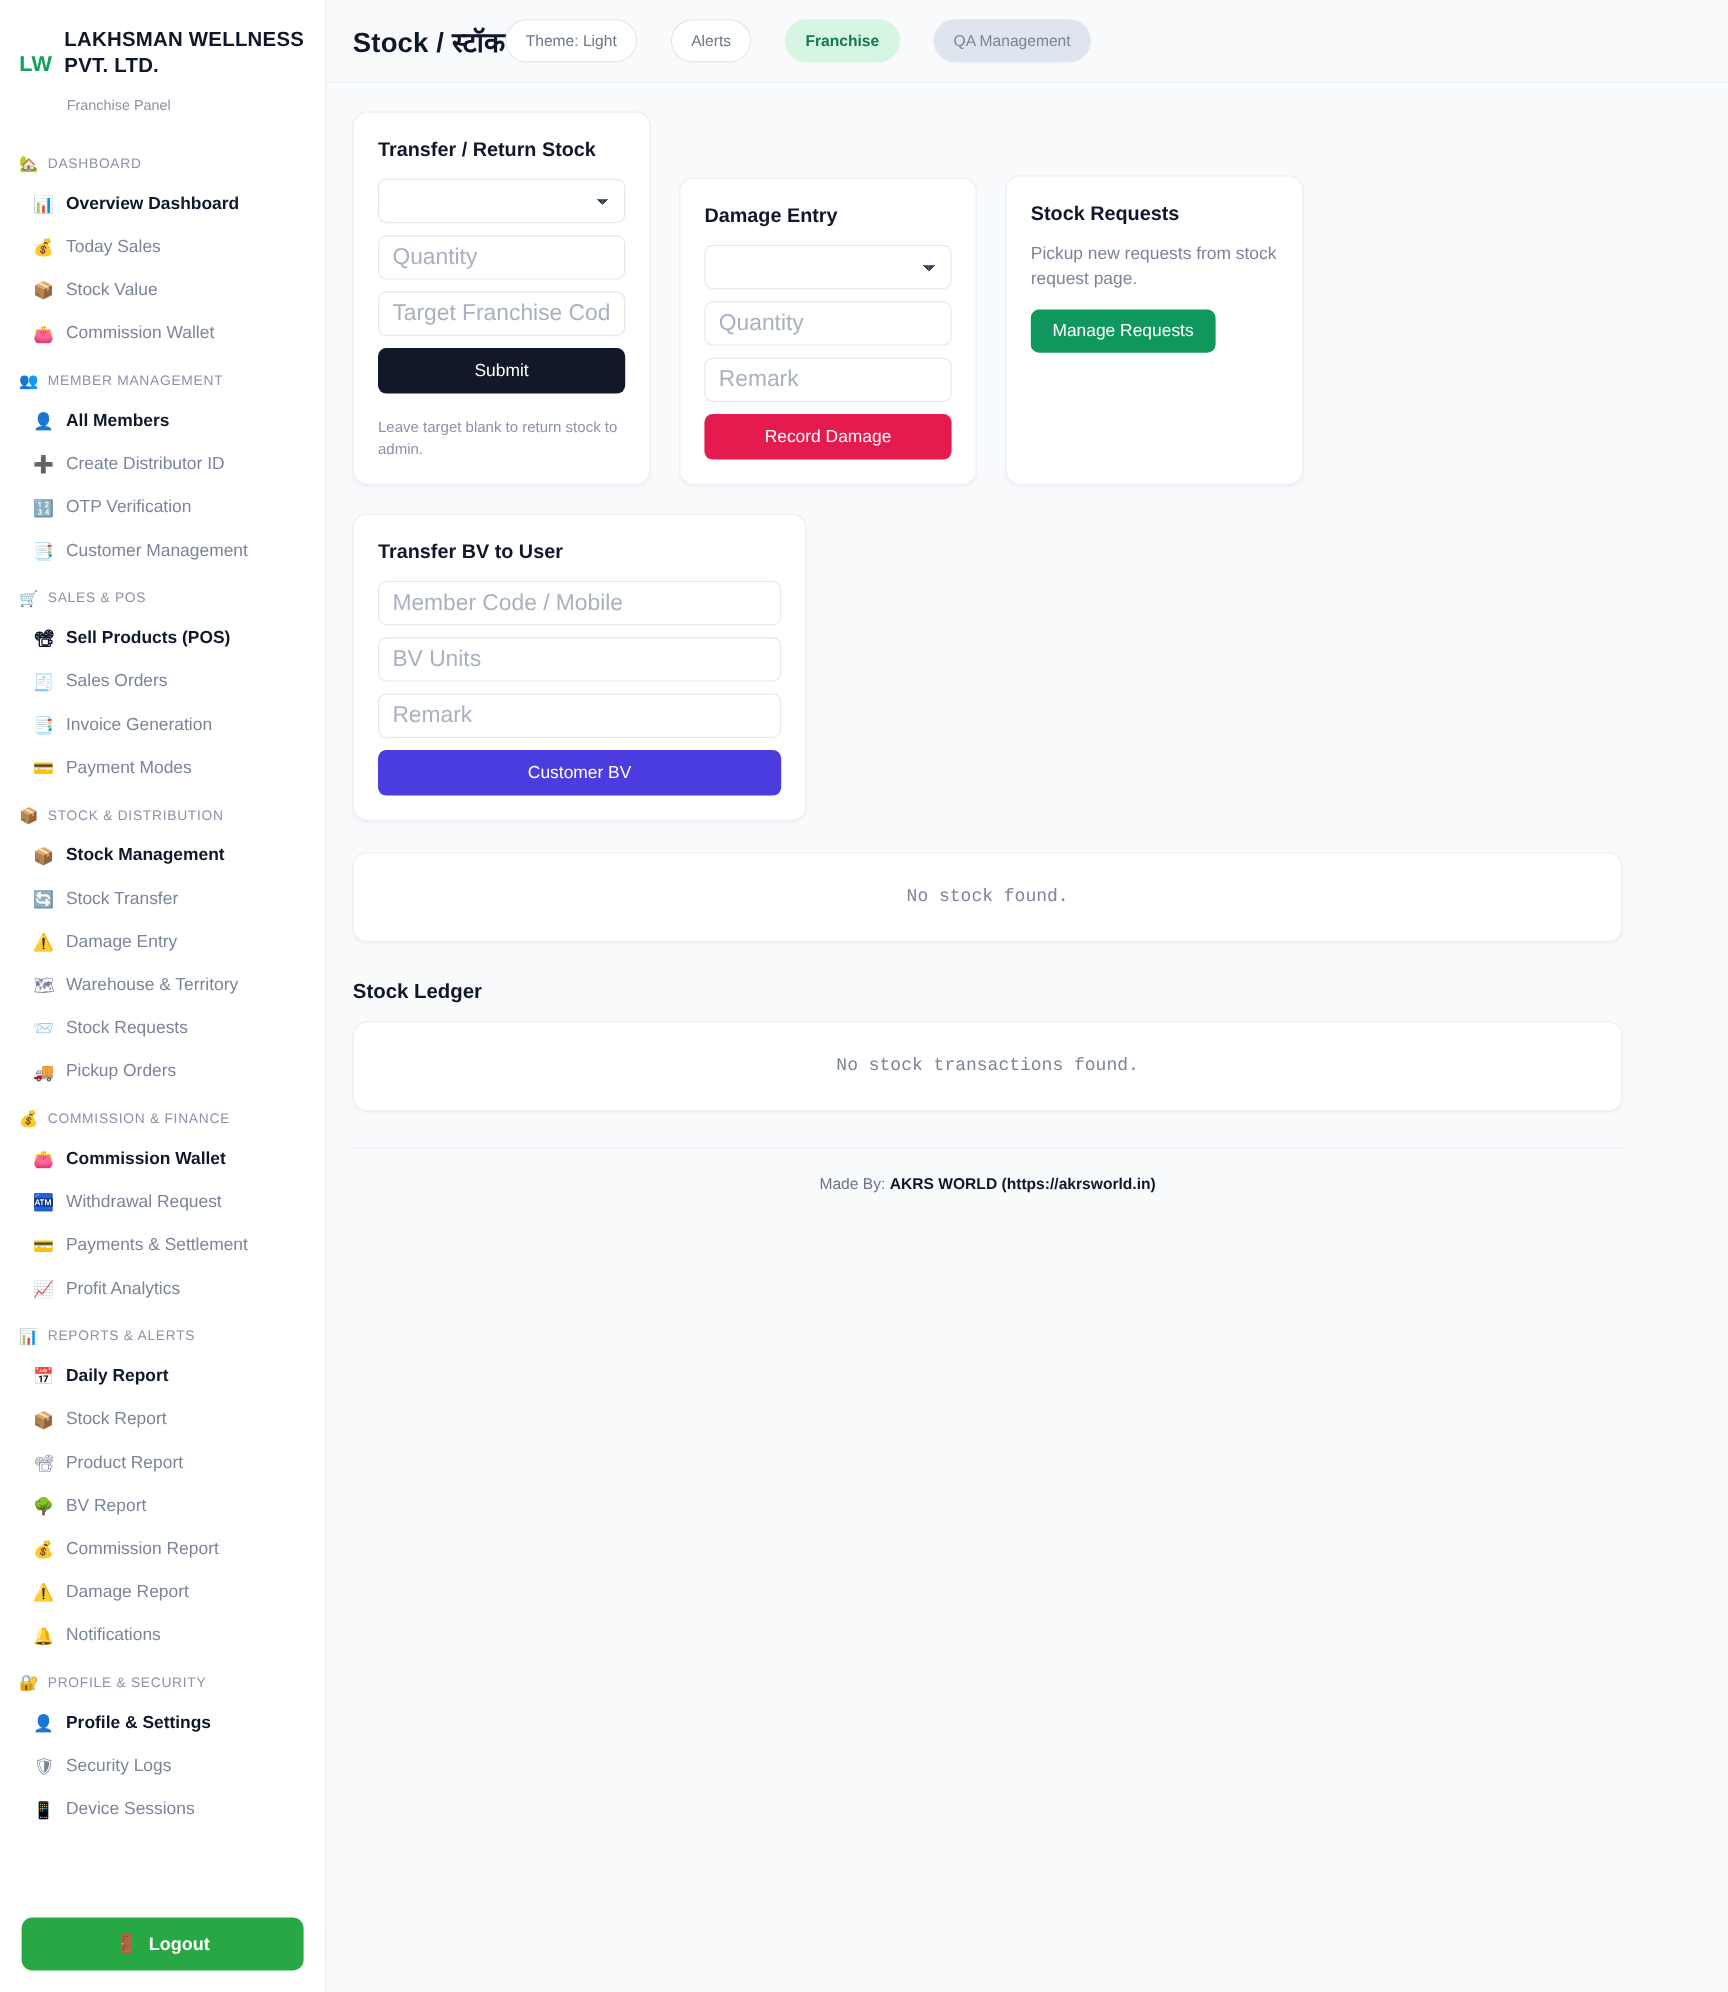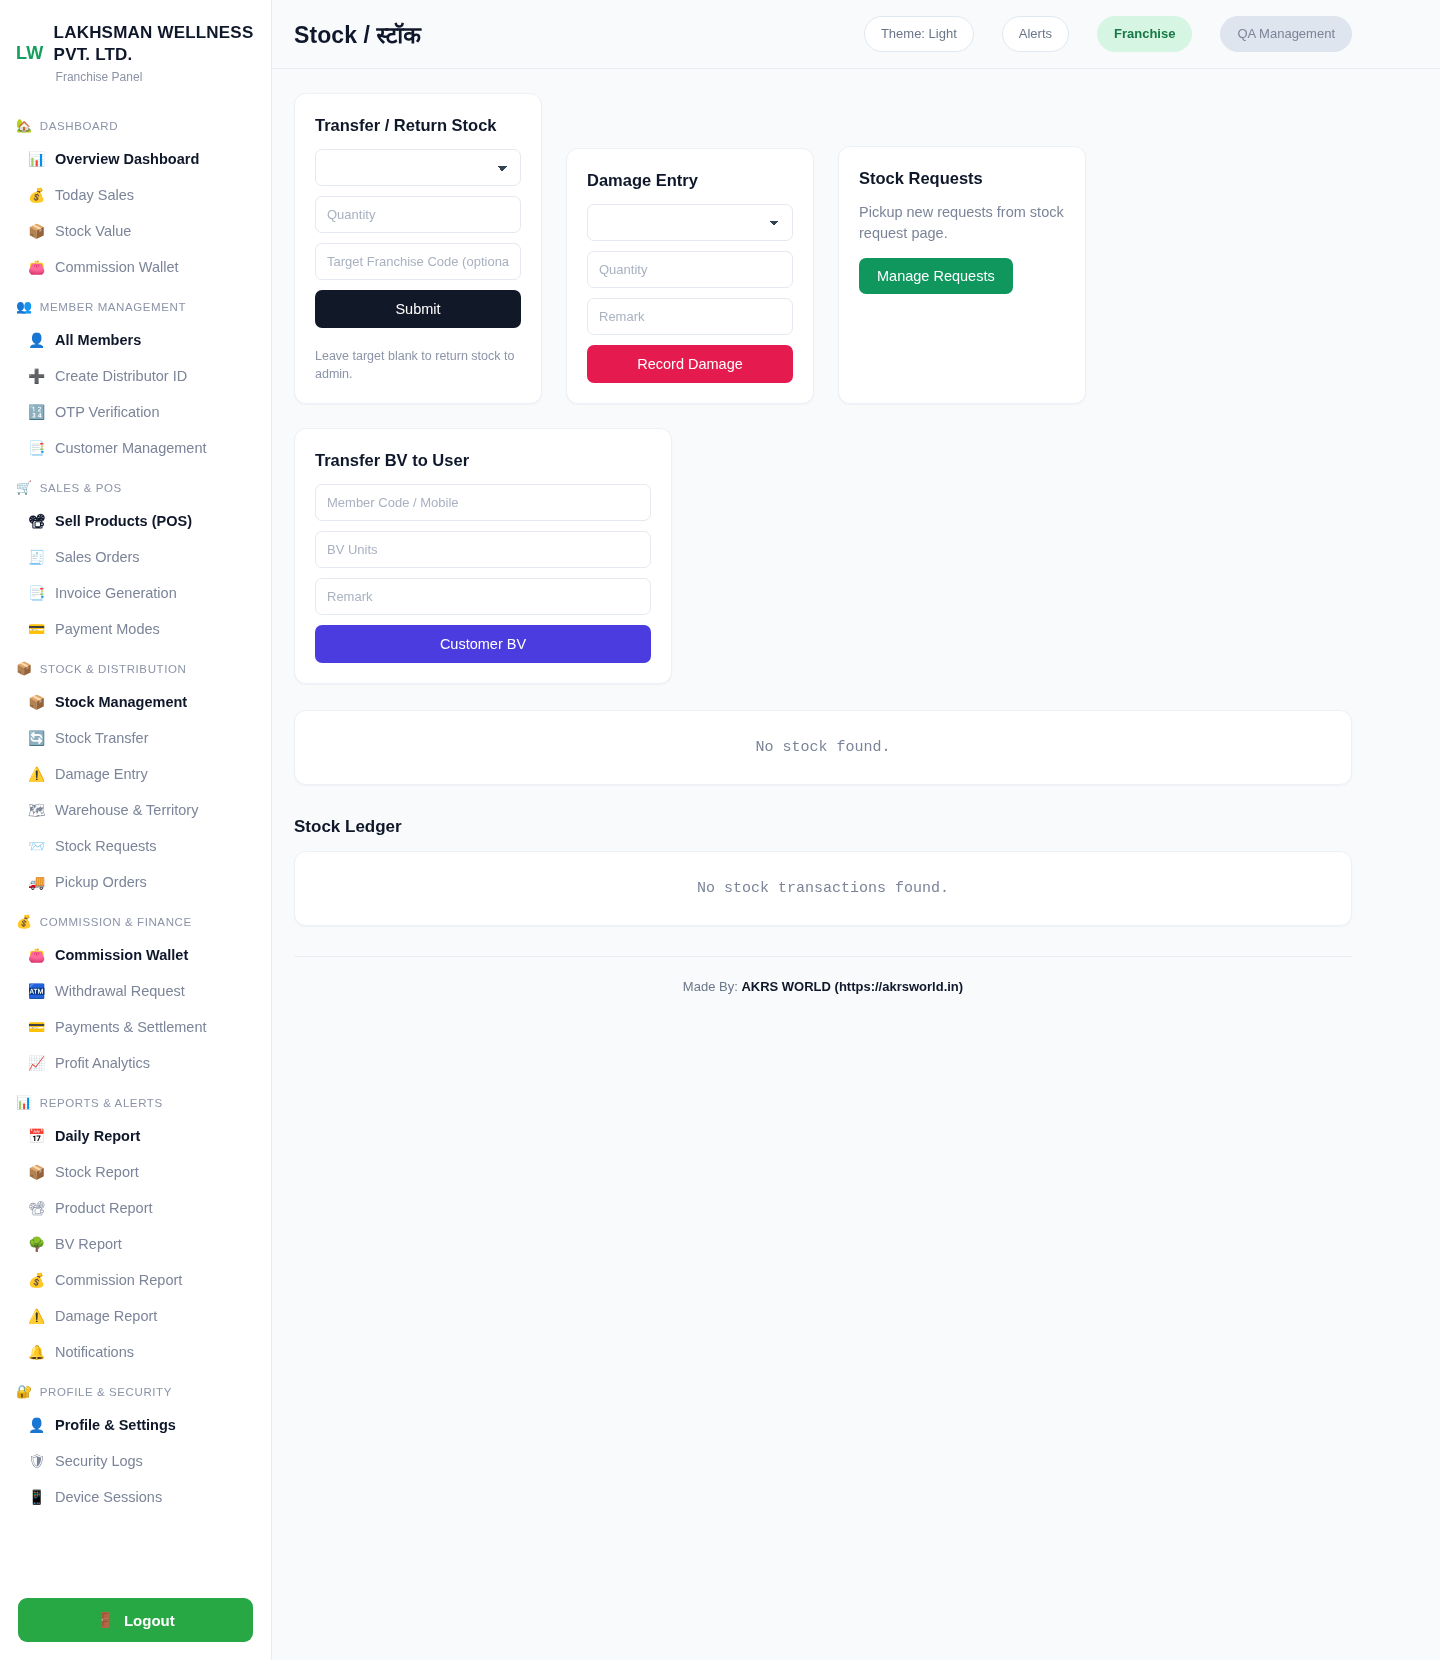--- a/index.html
+++ b/index.html
@@ -46,21 +46,21 @@
   .brand-title {
     font-size: 17px;
     font-weight: 700;
     color: #0f172a;
     line-height: 1.3;
     letter-spacing: .2px;
   }
   .brand-sub {
     font-size: 12px;
     color: #8b93a7;
-    margin-top: 4px;
+    margin-top: 15px;
     padding-left: 2px;
   }
   .nav { padding: 12px 0 0 0; flex: 1; }
   .nav-group-label {
     display: flex;
     align-items: center;
     gap: 7px;
     font-size: 11.5px;
     letter-spacing: .6px;
     color: #8b93a7;
@@ -101,21 +101,20 @@
   
   .main {
     flex: 1;
     background: #f8fafc;
     display: flex;
     flex-direction: column;
   }
   .topbar {
     display: flex;
     align-items: center;
-    justify-content: space-between;
     padding: 16px 88px 16px 22px;
     border-bottom: 1px solid #eaeef4;
     background: #f8fafc;
   }
   .page-title {
     font-size: 23px;
     font-weight: 700;
     color: #0f172a;
     letter-spacing: .1px;
   }
@@ -171,21 +170,21 @@
     color: #7b8498;
     line-height: 1.45;
     margin-bottom: 14px;
   }
   .field {
     width: 100%;
     height: 37px;
     border: 1px solid #e4e9f0;
     border-radius: 7px;
     padding: 0 11px;
-    font-size: 13px;
+    font-size: 19px;
     color: #0f172a;
     background: #ffffff;
     margin-bottom: 10px;
     font-family: "Liberation Sans", sans-serif;
     outline: none;
   }
   .field::placeholder { color: #a9b1c0; }
   select.field {
     appearance: none;
     background-image: linear-gradient(45deg, transparent 50%, #334155 50%), linear-gradient(135deg, #334155 50%, transparent 50%);

